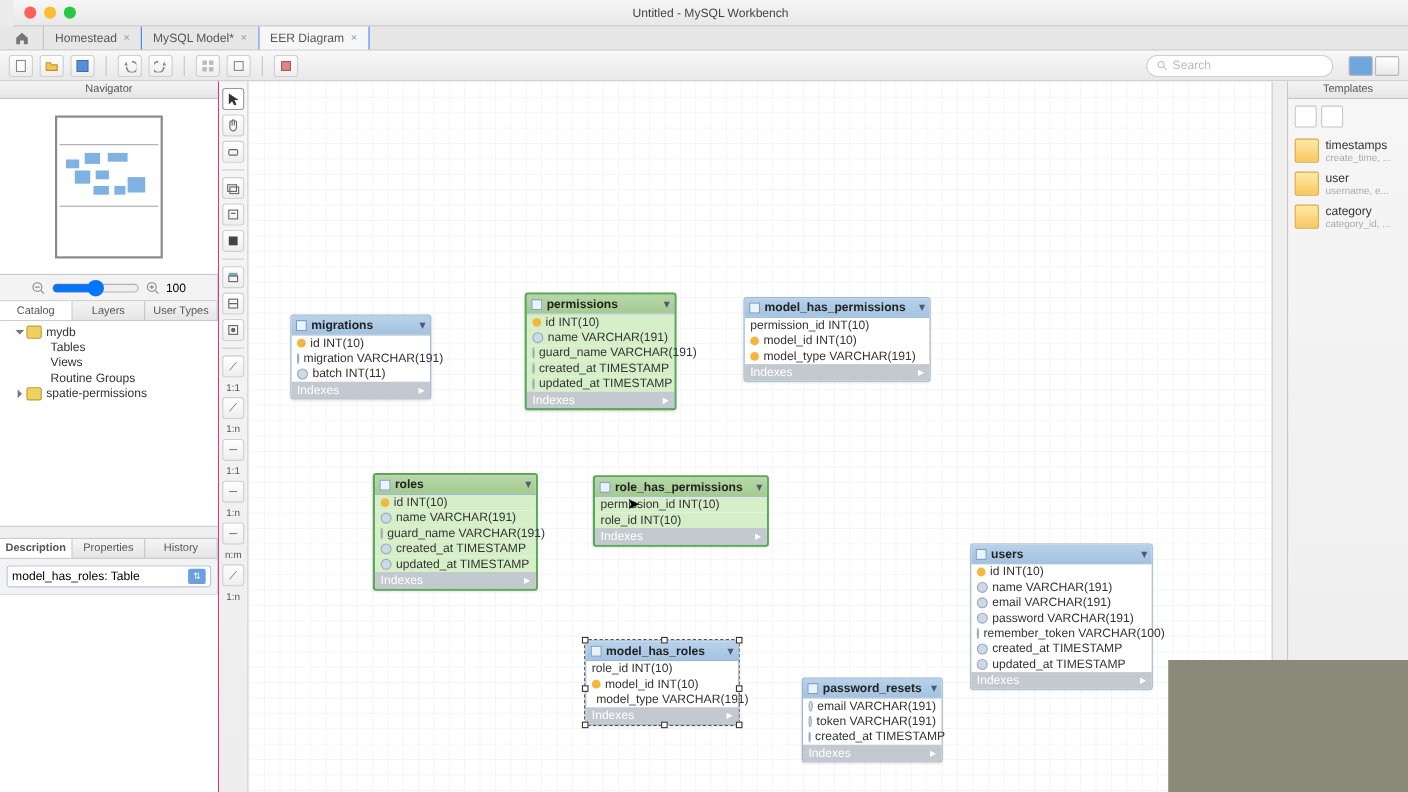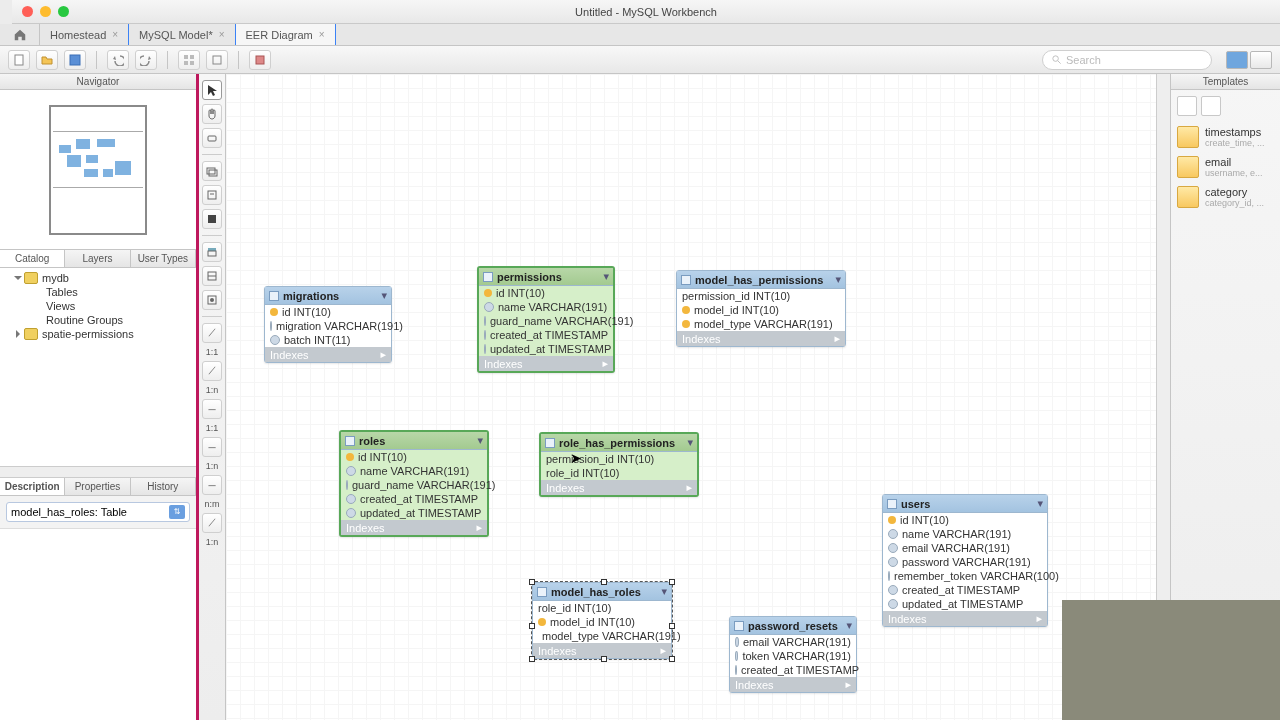--- a/index.html
+++ b/index.html
@@ -21,21 +21,21 @@
 
 .toolbar{height:28px;background:linear-gradient(#f8f8f8,#e8e8e8);border-bottom:1px solid #c5c5c5;display:flex;align-items:center;gap:6px;padding:0 8px;justify-content:flex-end;}
 .tbtn{width:22px;height:20px;border:1px solid #cfcfcf;border-radius:3px;background:linear-gradient(#fff,#eee);display:flex;align-items:center;justify-content:center;}
 .tsep{width:1px;height:18px;background:#c5c5c5;margin:0 4px;}
 .search{margin-left:auto;width:170px;height:20px;border:1px solid #cfcfcf;border-radius:10px;background:#fff;display:flex;align-items:center;gap:4px;padding:0 8px;color:#bbb;}
 .togg{display:flex;gap:2px;margin-left:8px;}
 .toggbtn{width:22px;height:18px;border:1px solid #b8b8b8;background:linear-gradient(#fff,#e8e8e8);border-radius:2px;}
 .toggbtn.on{background:#6fa6de;}
 
 .main{display:flex;height:646px;}
-.leftcol{width:199px;display:flex;flex-direction:column;border-right:3px solid #be185d;background:#f3f3f3;}
+.leftcol{width:199px;display:flex;flex-direction:column;border-right:1px solid #be185d;background:#f3f3f3;}
 .navhead{height:16px;background:linear-gradient(#f5f5f5,#e5e5e5);border-bottom:1px solid #c5c5c5;display:flex;justify-content:center;align-items:center;font-size:10px;color:#555;}
 .thumb{height:160px;background:#fff;display:flex;align-items:center;justify-content:center;border-bottom:1px solid #c5c5c5;position:relative;}
 .thumbbox{width:98px;height:130px;border:2px solid #8a8a8a;position:relative;}
 .thumbbox .mini{position:absolute;background:#7fb2e0;}
 .zoom{height:24px;display:flex;align-items:center;justify-content:center;gap:6px;border-bottom:1px solid #c5c5c5;}
 .zoom input[type=range]{width:80px;}
 .cattabs{height:18px;display:flex;background:linear-gradient(#f5f5f5,#e5e5e5);border-bottom:1px solid #c5c5c5;}
 .cattabs .ct{flex:1;text-align:center;line-height:17px;font-size:10px;color:#555;border-right:1px solid #c5c5c5;}
 .cattabs .ct.active{background:#fff;}
 .tree{flex:1;background:#fff;overflow:auto;padding:3px 12px;}
@@ -193,20 +193,35 @@
         <div class="mini" style="left:8px;top:38px;width:12px;height:8px"></div>
         <div class="mini" style="left:25px;top:32px;width:14px;height:10px"></div>
         <div class="mini" style="left:46px;top:32px;width:18px;height:8px"></div>
         <div class="mini" style="left:16px;top:48px;width:14px;height:12px"></div>
         <div class="mini" style="left:35px;top:48px;width:12px;height:8px"></div>
         <div class="mini" style="left:33px;top:62px;width:14px;height:8px"></div>
         <div class="mini" style="left:52px;top:62px;width:10px;height:8px"></div>
         <div class="mini" style="left:64px;top:54px;width:16px;height:14px"></div>
       </div>
     </div>
+    <div class="zoom">
+      <svg width="12" height="12">
+          <circle cx="5" cy="5" r="4" fill="none" stroke="#888"></circle>
+          <line x1="8" y1="8" x2="11" y2="11" stroke="#888"></line>
+          <line x1="3" y1="5" x2="7" y2="5" stroke="#888"></line>
+        </svg>
+      <input type="range" min="0" max="200" value="100" style="">
+      <svg width="12" height="12">
+          <circle cx="5" cy="5" r="4" fill="none" stroke="#888"></circle>
+          <line x1="8" y1="8" x2="11" y2="11" stroke="#888"></line>
+          <line x1="3" y1="5" x2="7" y2="5" stroke="#888"></line>
+          <line x1="5" y1="3" x2="5" y2="7" stroke="#888"></line>
+        </svg>
+      <span>100</span>
+    </div>
     <div class="cattabs">
       <div class="ct active">Catalog</div>
       <div class="ct">Layers</div>
       <div class="ct">User Types</div>
     </div>
     <div class="tree">
       <div class="treerow">
           <span class="tri open"></span>
           <span class="dbicon"></span>
           <span>mydb</span>
@@ -468,21 +483,21 @@
     <div class="tmpl">
         <div class="ti"></div>
         <div class="tt">
           <div class="tname">timestamps</div>
           <div class="tsub">create_time, ...</div>
         </div>
       </div>
     <div class="tmpl">
         <div class="ti"></div>
         <div class="tt">
-          <div class="tname">email</div>
+          <div class="tname">user</div>
           <div class="tsub">username, e...</div>
         </div>
       </div>
     <div class="tmpl">
         <div class="ti"></div>
         <div class="tt">
           <div class="tname">category</div>
           <div class="tsub">category_id, ...</div>
         </div>
       </div>

